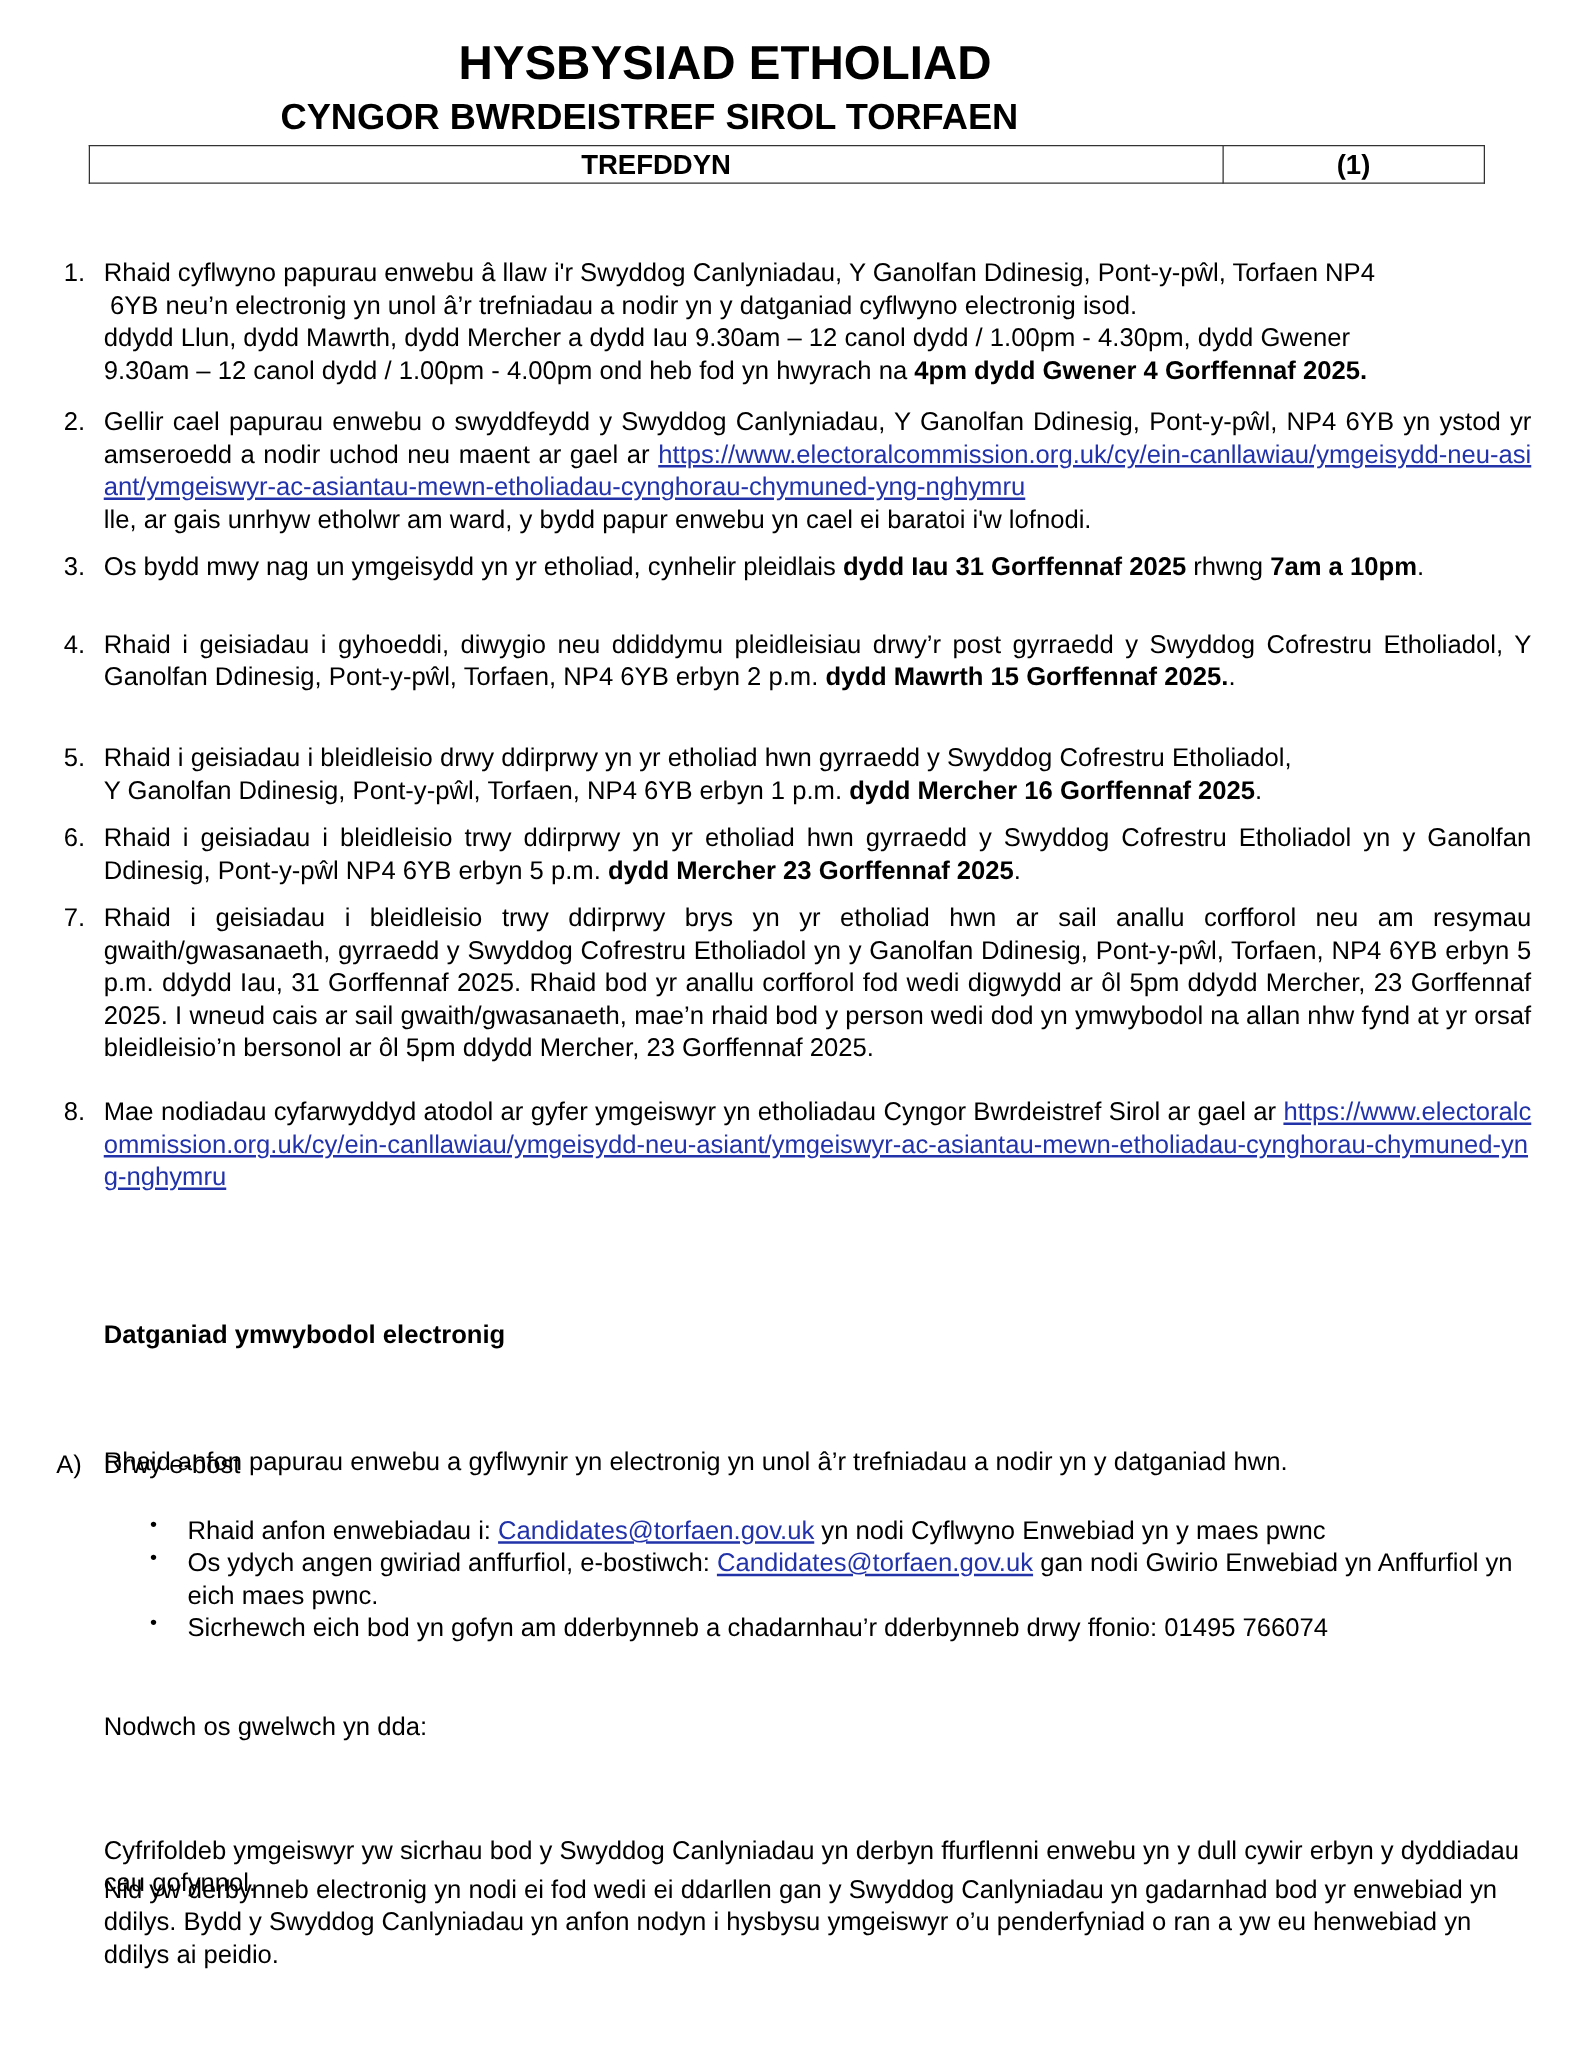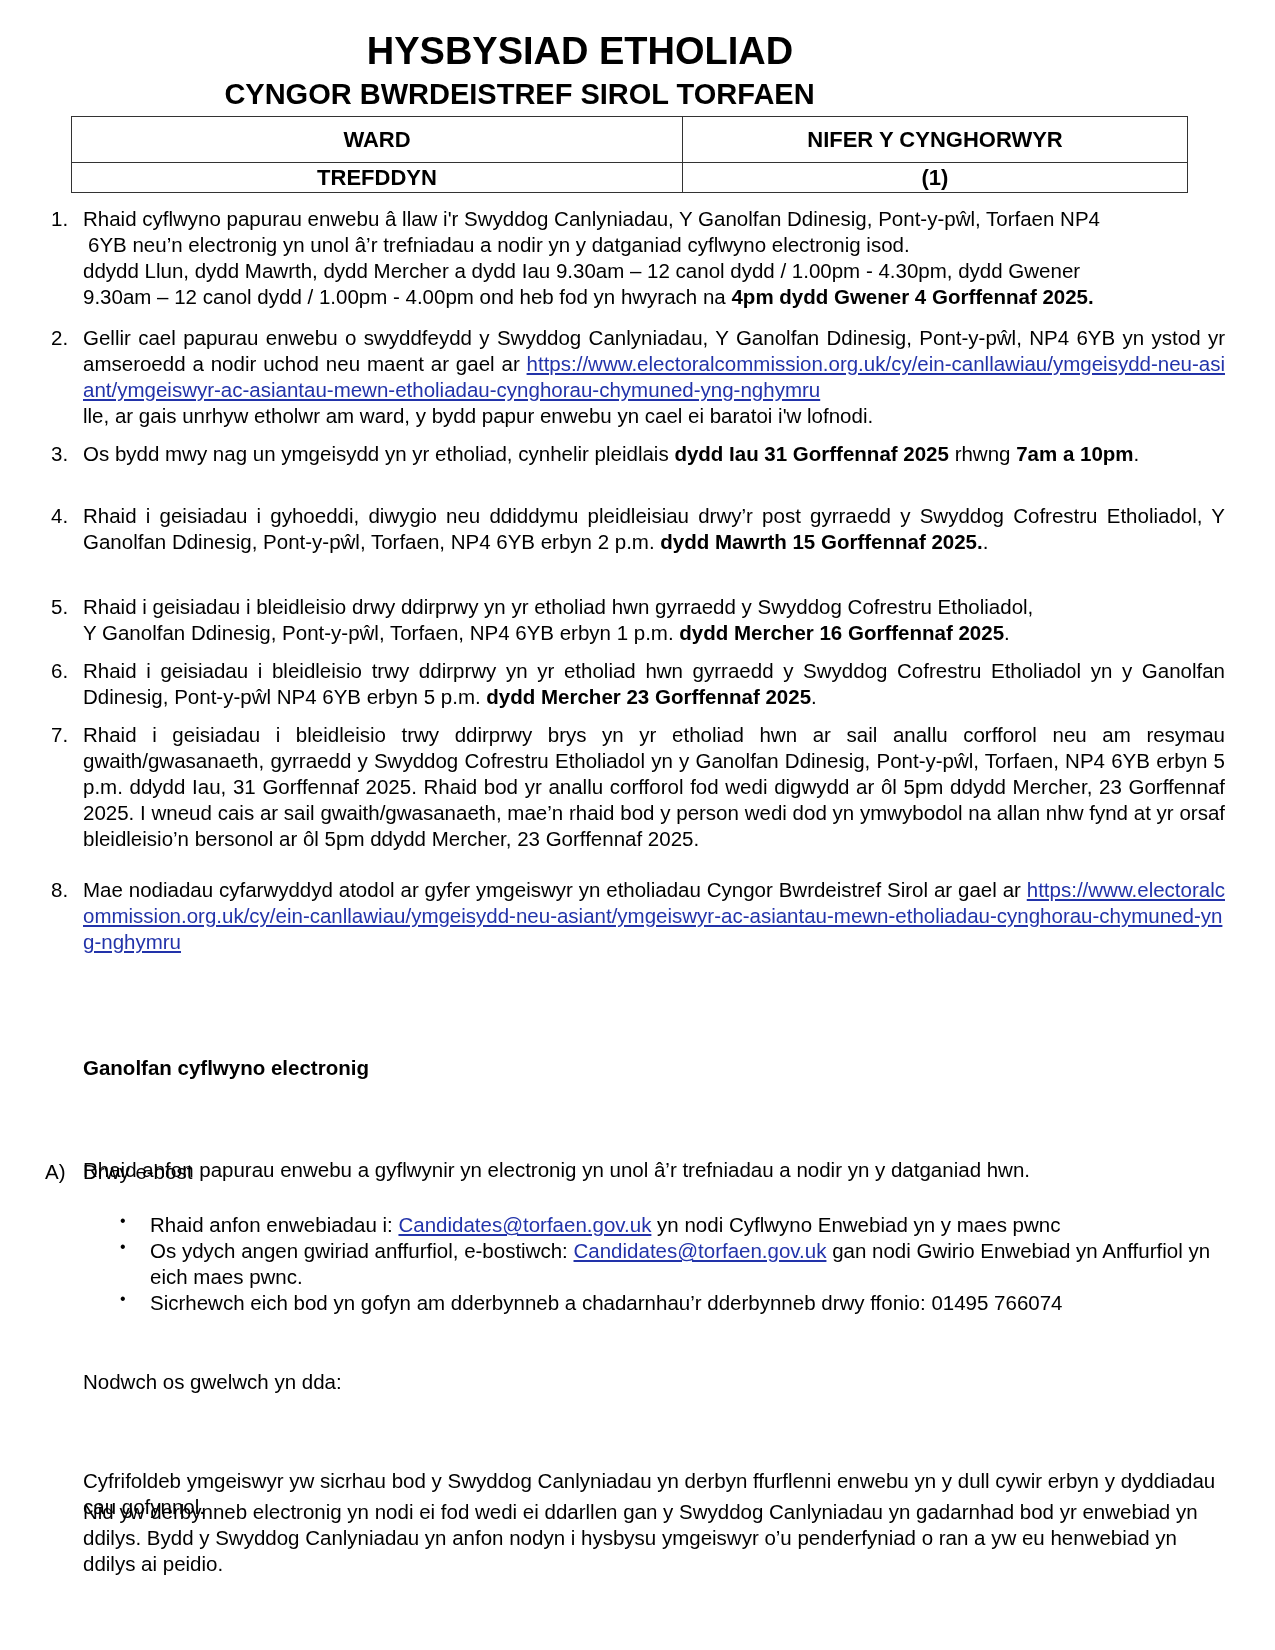--- a/index.html
+++ b/index.html
@@ -38,24 +38,20 @@
   .bl { position: absolute; left: 150px; width: 1080px; font-size: 20.5px; line-height: 26px; }
 </style>
 </head>
 <body>
 
 <div class="title">HYSBYSIAD ETHOLIAD</div>
 <div class="subtitle">CYNGOR BWRDEISTREF SIROL TORFAEN</div>
 
 <table class="ward">
   <tbody>
-      <tr class="h">
-    <td class="c1">WARD</td>
-    <td>NIFER Y CYNGHORWYR</td>
-  </tr>
   <tr class="r">
     <td>TREFDDYN</td>
     <td>(1)</td>
   </tr>
 </tbody>
   </table>
 
 <div class="para" style="top:206px;">
   <span class="num">1.</span>
   <div>Rhaid cyflwyno papurau enwebu â llaw i'r Swyddog Canlyniadau, Y Ganolfan Ddinesig, Pont-y-pŵl, Torfaen NP4</div>
@@ -94,21 +90,21 @@
 <div class="para just" style="top:722px;">
   <span class="num">7.</span>
   <span>Rhaid i geisiadau i bleidleisio trwy ddirprwy brys yn yr etholiad hwn ar sail anallu corfforol neu am resymau gwaith/gwasanaeth, gyrraedd y Swyddog Cofrestru Etholiadol yn y Ganolfan Ddinesig, Pont-y-pŵl, Torfaen, NP4 6YB erbyn 5 p.m. ddydd Iau, 31 Gorffennaf 2025. Rhaid bod yr anallu corfforol fod wedi digwydd ar ôl 5pm ddydd Mercher, 23 Gorffennaf 2025. I wneud cais ar sail gwaith/gwasanaeth, mae’n rhaid bod y person wedi dod yn ymwybodol na allan nhw fynd at yr orsaf bleidleisio’n bersonol ar ôl 5pm ddydd Mercher, 23 Gorffennaf 2025.</span>
 </div>
 
 <div class="para just" style="top:877px;">
   <span class="num">8.</span>
   <span>Mae nodiadau cyfarwyddyd atodol ar gyfer ymgeiswyr yn etholiadau Cyngor Bwrdeistref Sirol ar gael ar </span><a class="link" style="word-break:break-all;">https://www.electoralcommission.org.uk/cy/ein-canllawiau/ymgeisydd-neu-asiant/ymgeiswyr-ac-asiantau-mewn-etholiadau-cynghorau-chymuned-yng-nghymru</a>
 </div>
 
-<div class="para" style="top:1055px; font-weight:bold;">Ganolfan cyflwyno electronig</div>
+<div class="para" style="top:1055px; font-weight:bold;">Datganiad ymwybodol electronig</div>
 <div class="para" style="top:1157px;">Rhaid anfon papurau enwebu a gyflwynir yn electronig yn unol â’r trefniadau a nodir yn y datganiad hwn.</div>
 
 <div class="para" style="top:1159px;">
   <span class="num" style="left:-38px;">A)</span>
   <span>Drwy e-bost</span>
 </div>
 
 <span class="bullet" style="top:1212px;">•</span>
 <div class="bl" style="top:1212px;">
   <span>Rhaid anfon enwebiadau i:  </span><a class="link">Candidates@torfaen.gov.uk</a><span> yn nodi Cyflwyno Enwebiad yn y maes pwnc</span>

